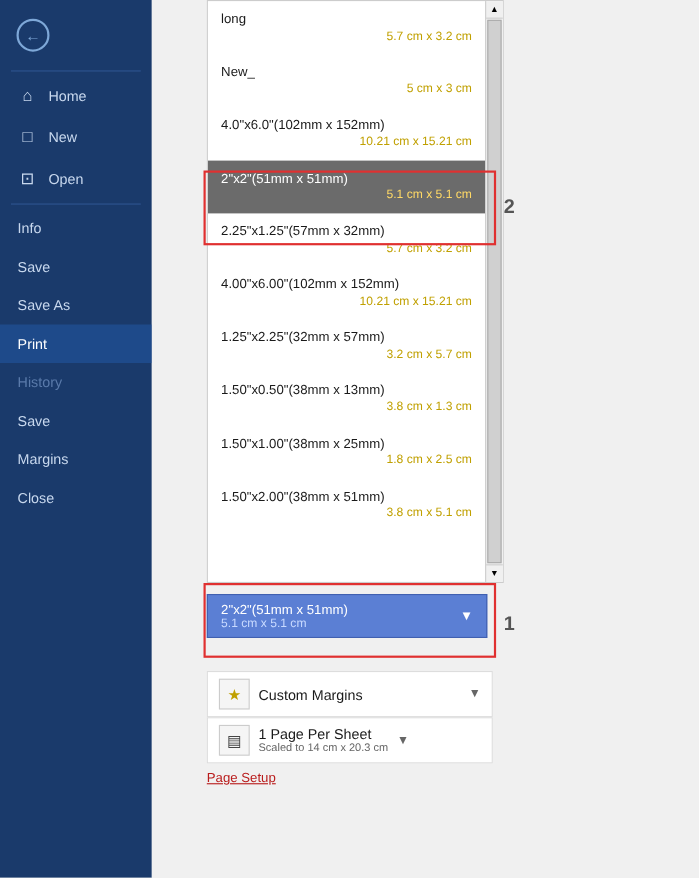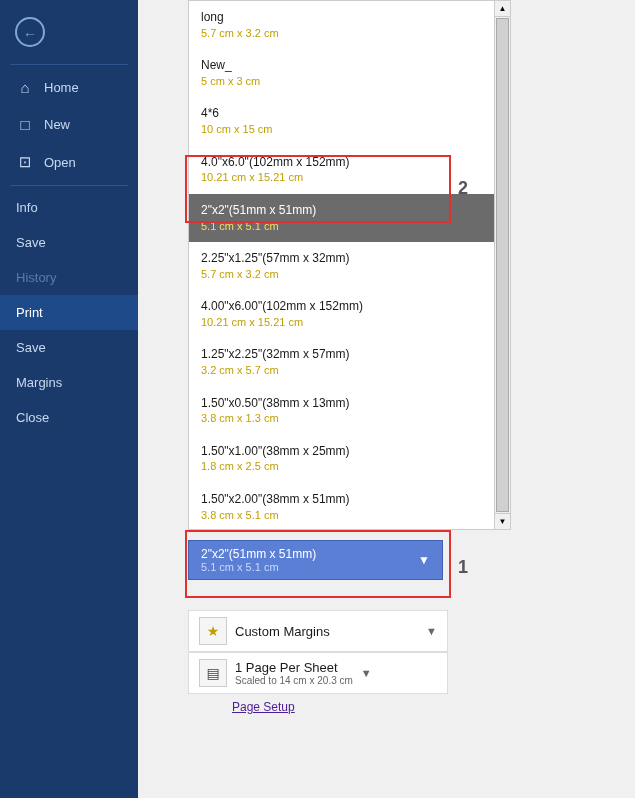--- a/index.html
+++ b/index.html
@@ -121,20 +121,21 @@
     }
 
     .paper-item.selected .paper-name {
       color: white;
     }
 
     .paper-item .paper-size {
       font-size: 11px;
       color: #c0a000;
       line-height: 1.4;
+      text-align: right;
     }
 
     .paper-item.selected .paper-size {
       color: #ffd966;
     }
 
     
     .red-outline-top {
       position: absolute;
       left: 47px;
@@ -264,24 +265,23 @@
     .setting-arrow {
       font-size: 11px;
       color: #666;
     }
 
     .page-setup-link {
       position: absolute;
       left: 50px;
       top: 700px;
       font-size: 12px;
-      color: #4c1d95;
+      color: #b91c1c;
       text-decoration: underline;
       cursor: pointer;
-      margin-left: 44px;
     }
 
     .dropdown-with-scroll {
       display: flex;
     }
   </style>
 </head>
 <body>
 
 <nav class="sidebar">
@@ -305,52 +305,51 @@
   </div>
 
   <div class="sidebar-divider"></div>
 
   <div class="sidebar-item">
     <span>Info</span>
   </div>
   <div class="sidebar-item">
     <span>Save</span>
   </div>
+  <div class="sidebar-item">
+    <span>Save As</span>
+  </div>
+  <div class="sidebar-item active">
+    <span>Print</span>
+  </div>
   <div class="sidebar-item disabled">
     <span>History</span>
   </div>
-  <div class="sidebar-item active">
-    <span>Print</span>
-  </div>
   <div class="sidebar-item">
     <span>Save</span>
   </div>
   <div class="sidebar-item">
     <span>Margins</span>
   </div>
   <div class="sidebar-item">
     <span>Close</span>
   </div>
 </nav>
 
 <div class="main-content">
 
-  <div class="dropdown-with-scroll" style="position:absolute; left:50px; top:0; width:323px; height:530px; background:white; border:1px solid #ccc; z-index:10;">
+  <div class="dropdown-with-scroll" style="position:absolute; left:50px; top:0; width:270px; height:530px; background:white; border:1px solid #ccc; z-index:10;">
     <div class="dropdown-scroll-area" id="paper-list-container">
     <div class="paper-item">
       <div class="paper-name">long</div>
       <div class="paper-size">5.7 cm x 3.2 cm</div>
     </div>
         <div class="paper-item">
       <div class="paper-name">New_</div>
       <div class="paper-size">5 cm x 3 cm</div>
-    </div>
-        <div class="paper-item">
-      <div class="paper-name">4*6</div>
-      <div class="paper-size">10 cm x 15 cm</div>
     </div>
         <div class="paper-item">
       <div class="paper-name">4.0"x6.0"(102mm x 152mm)</div>
       <div class="paper-size">10.21 cm x 15.21 cm</div>
     </div>
         <div class="paper-item selected">
       <div class="paper-name">2"x2"(51mm x 51mm)</div>
       <div class="paper-size">5.1 cm x 5.1 cm</div>
     </div>
         <div class="paper-item">

